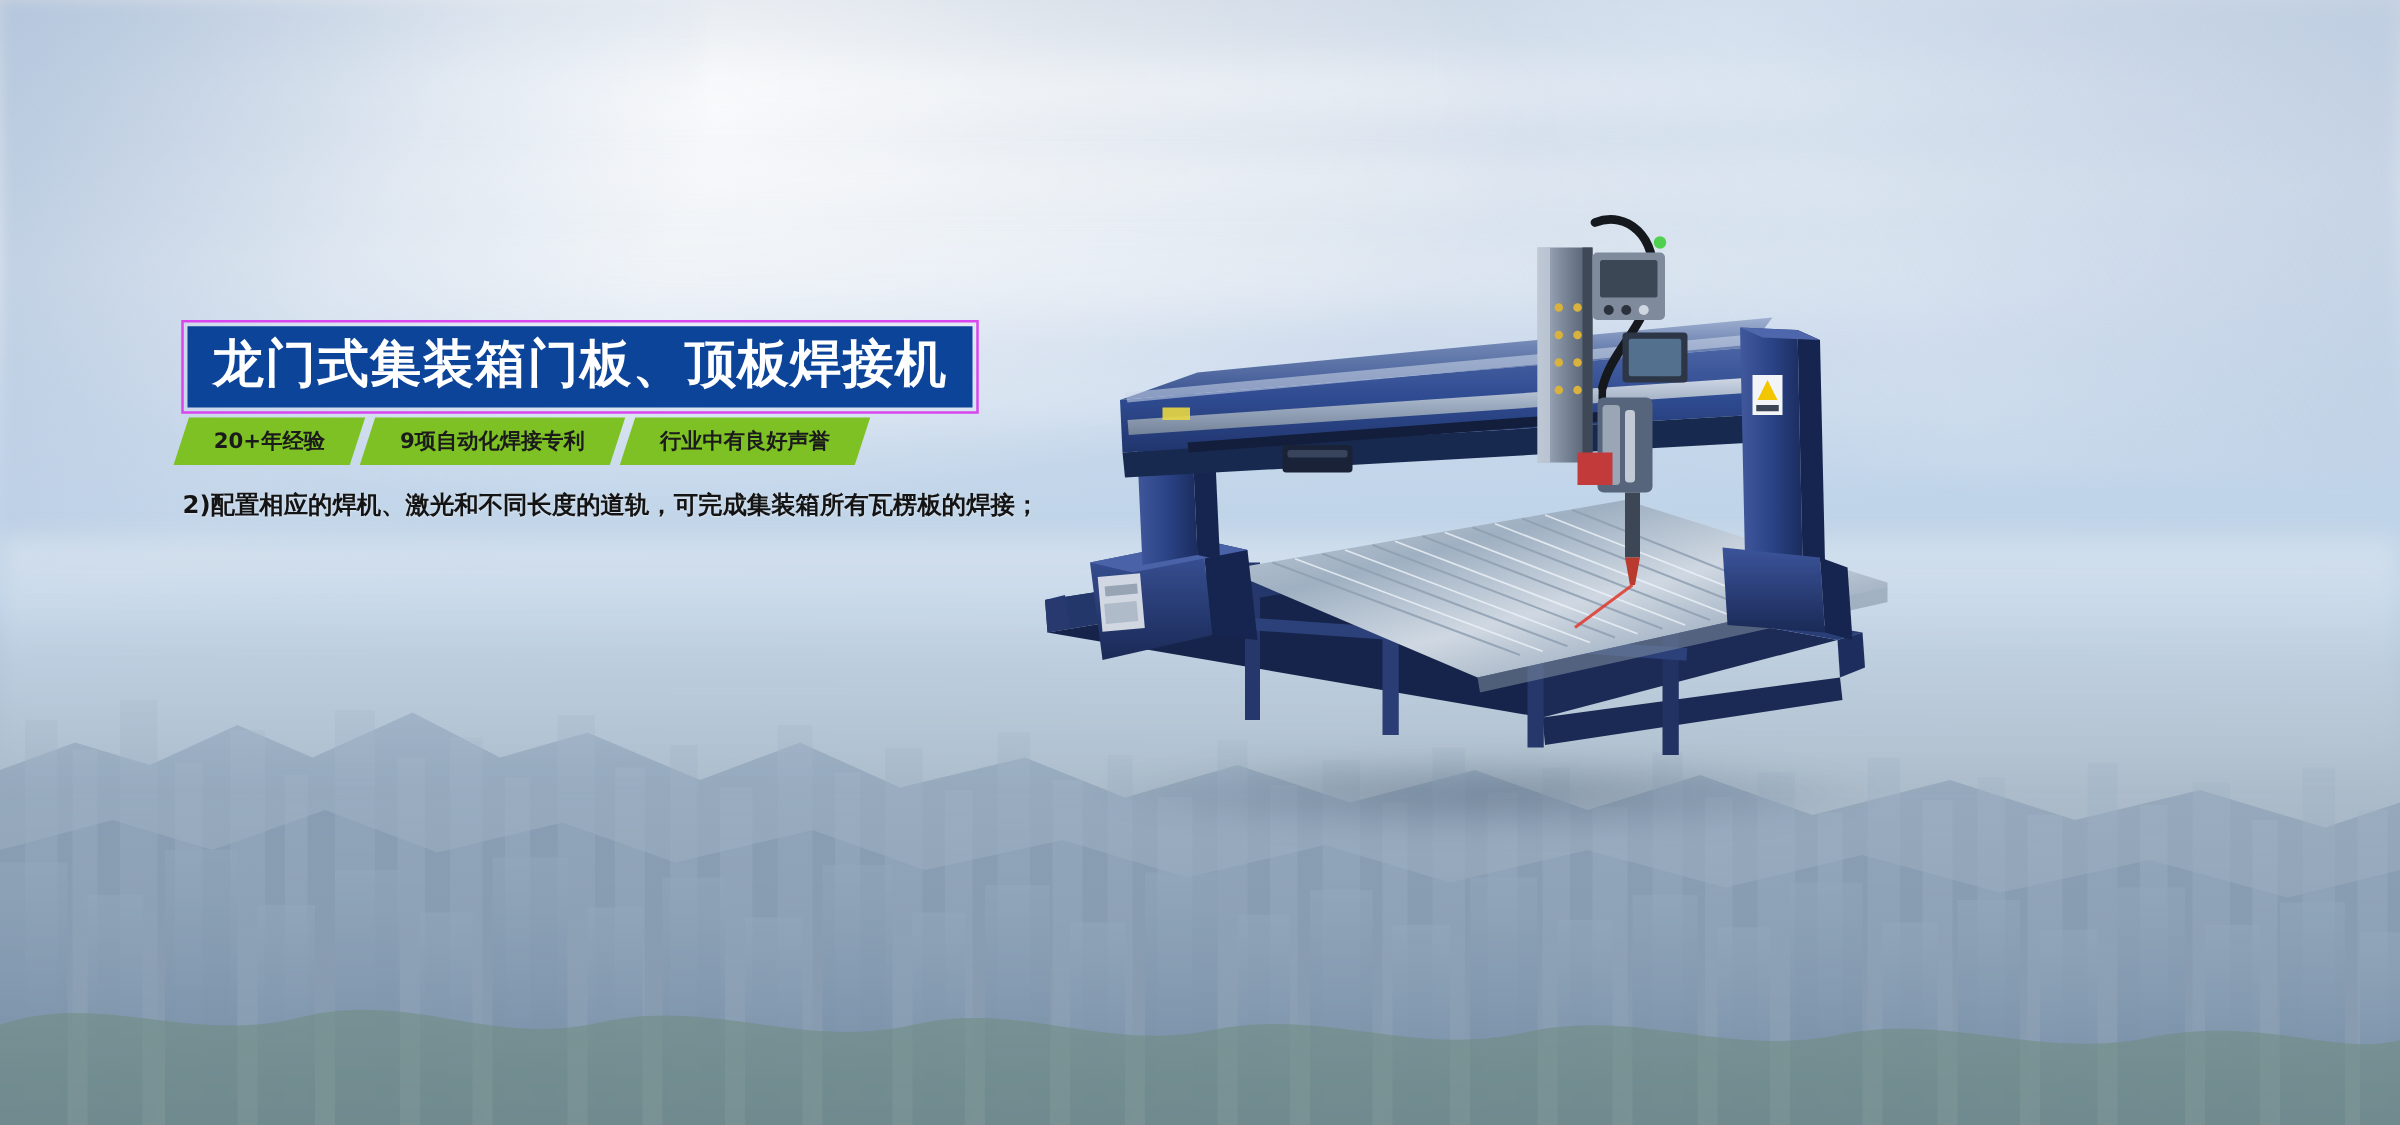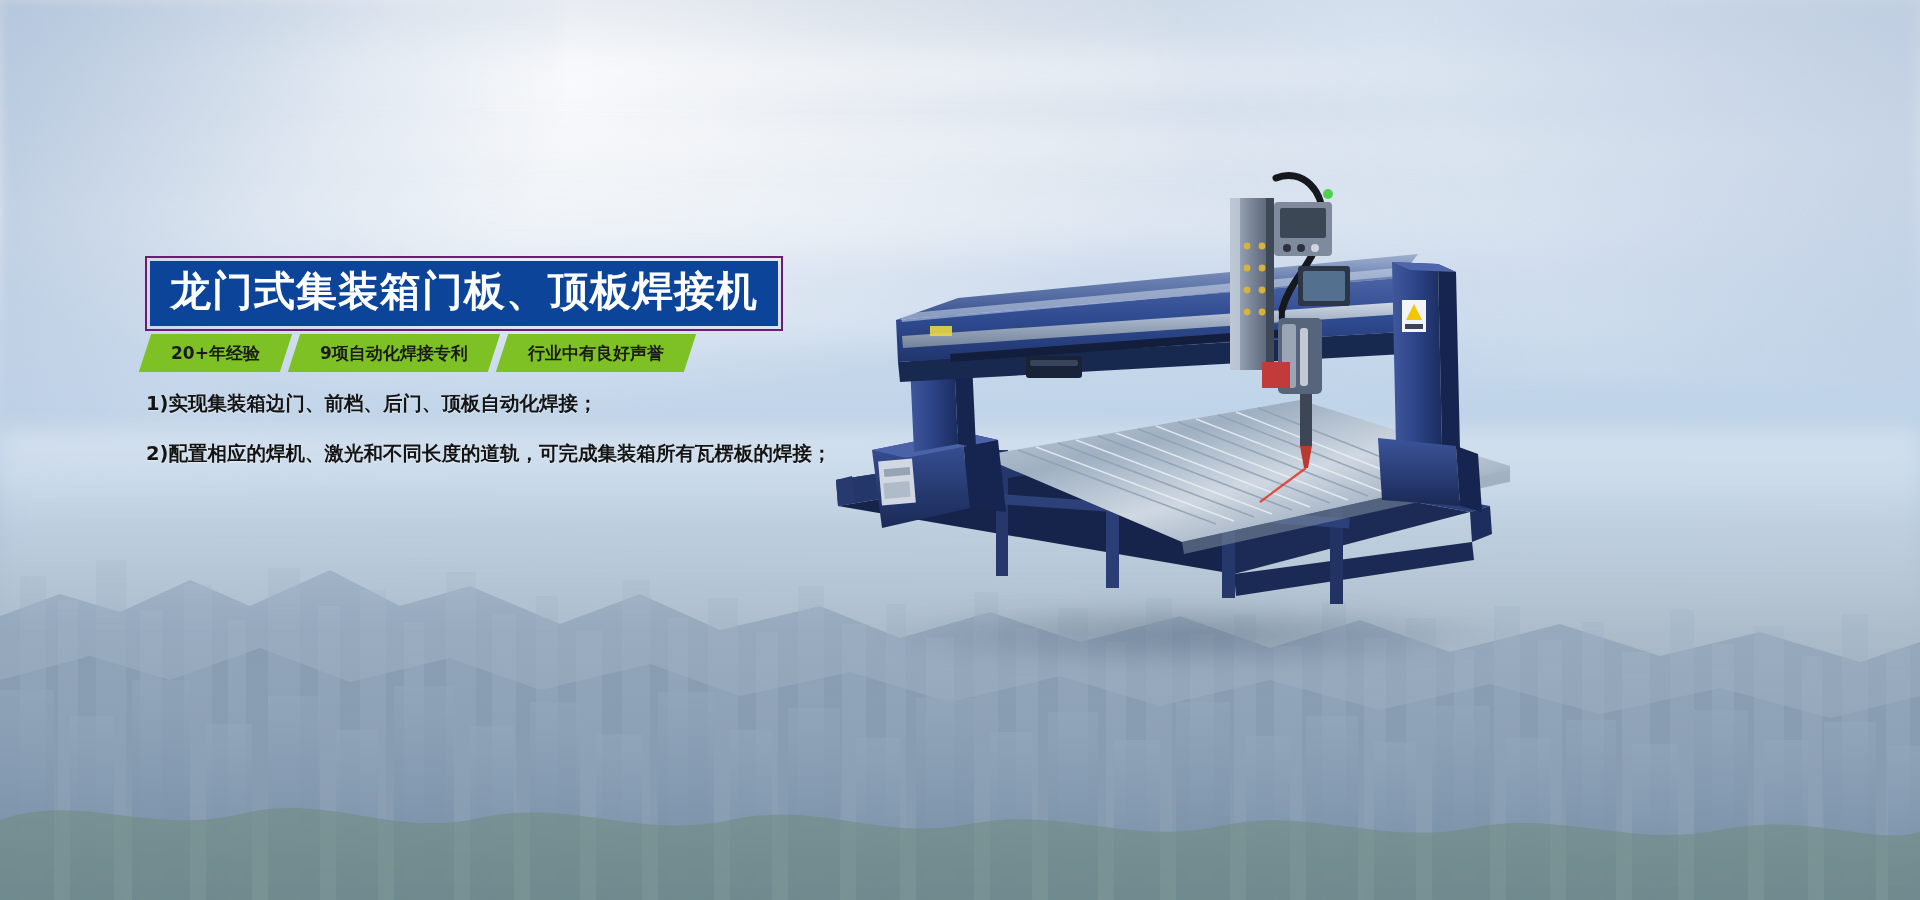--- a/index.html
+++ b/index.html
@@ -73,21 +73,21 @@
   }
 
   
   .content{position:absolute;left:0;top:0;width:900px;height:900px;}
 
   
   .title-wrap{
     position:absolute;left:145px;top:256px;
   }
   .title-outer{
-    border:2px solid #701a75;
+    border:2px solid #d946ef;
     padding:3px;
     background:transparent;
     display:inline-block;
   }
   .title-box{
     background:#0c449a;
     padding:9px 20px 13px 20px;
     display:block;
   }
   .title-text{
@@ -467,18 +467,17 @@
       </div>
       <div class="tag">
         <span>9项自动化焊接专利</span>
       </div>
       <div class="tag">
         <span>行业中有良好声誉</span>
       </div>
     </div>
 
     <div class="bullets">
-      <div class="bline">1)实现集装箱边门、前档、后门、顶板自动化焊接；</div>
       <div class="bline">2)配置相应的焊机、激光和不同长度的道轨，可完成集装箱所有瓦楞板的焊接；</div>
     </div>
 
   </div>
 </div>
 
 </body></html>

